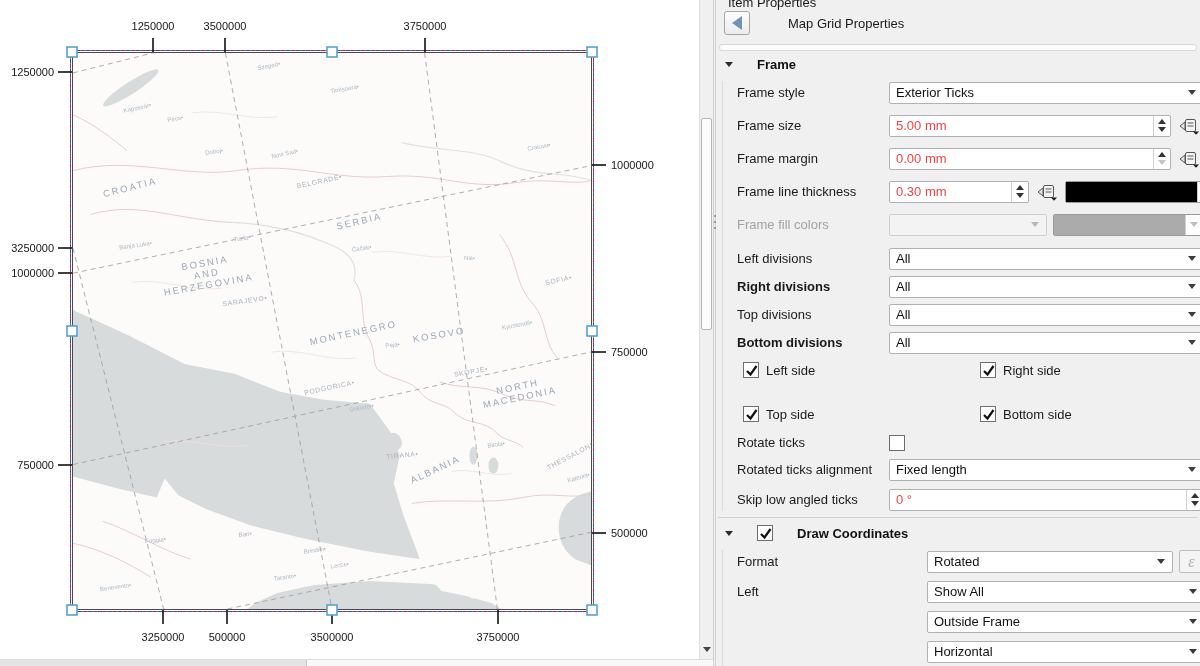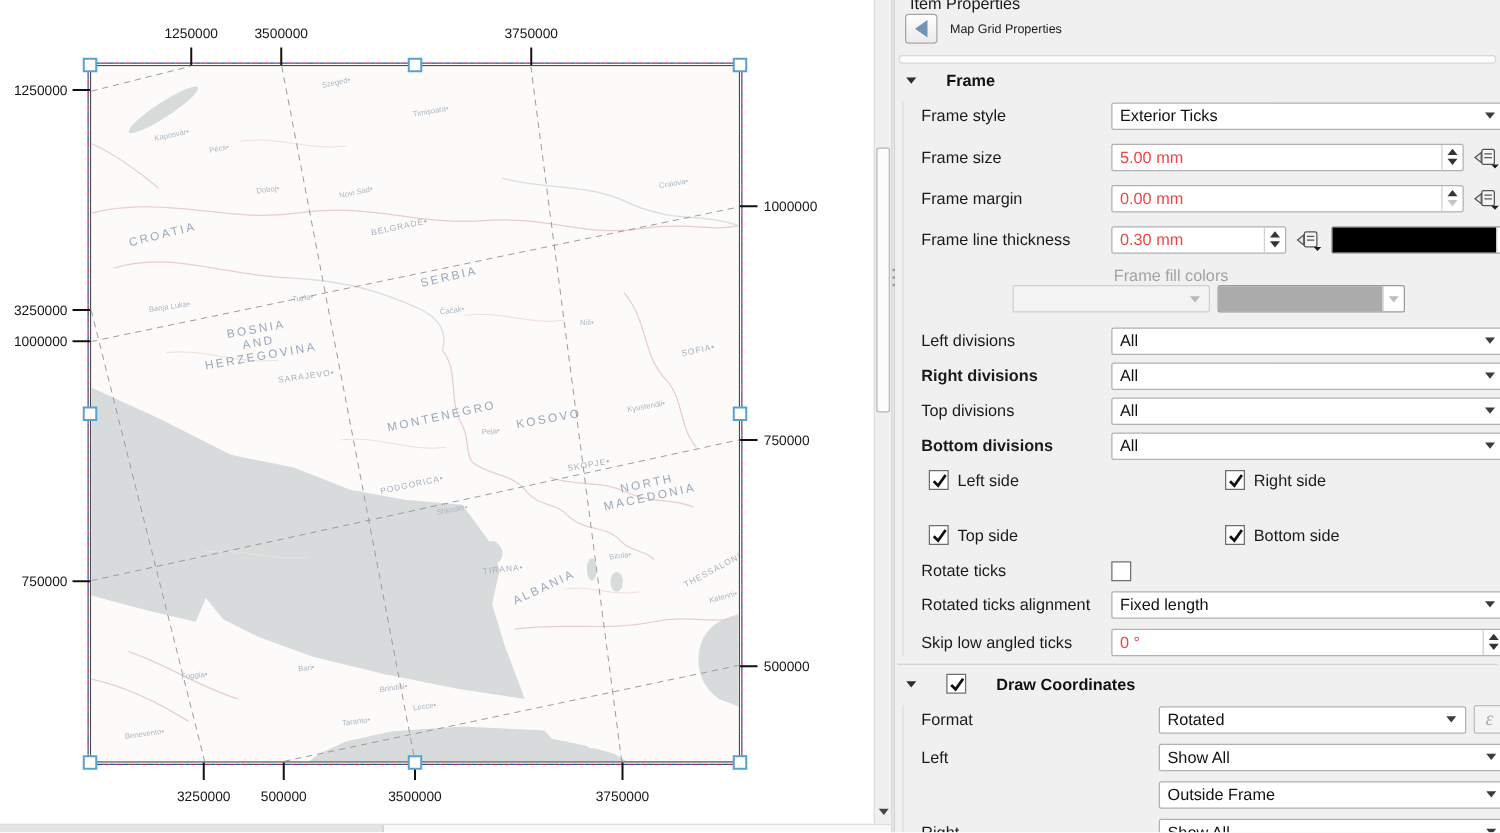--- a/index.html
+++ b/index.html
@@ -37,21 +37,21 @@
                     box-shadow:0 6px 0 #9a9a9a, 0 12px 0 #9a9a9a; }
 
   
   .panel { position:relative; width:484px; height:666px; background:#f0f0f0; overflow:hidden; }
   .panel-title { position:absolute; top:-5px; left:12px; font-size:13px; color:#1a1a1a; }
   .panel-toolbar { position:absolute; top:11px; left:8px; display:flex; align-items:center; gap:10px; }
   .back-btn { width:26px; height:24px; border:1px solid #a6a6a6; border-radius:3px;
               background:linear-gradient(#fdfdfd,#ececec); display:flex; align-items:center; justify-content:center; }
   .back-tri { width:0; height:0; border-top:7px solid transparent; border-bottom:7px solid transparent;
               border-right:10px solid #7193b5; }
-  .panel-subtitle { font-size:10px; color:#1a1a1a; }
+  .panel-subtitle { font-size:13px; color:#1a1a1a;margin-left:28px; }
   .scrollstrip { position:absolute; top:44px; left:3px; right:3px; height:7px;
                  background:#fcfcfc; border:1px solid #d8d8d8; border-radius:3px; }
   .panel-content { position:absolute; top:53px; left:0; right:0; bottom:0; overflow:hidden; }
 
   .group-header { display:flex; align-items:center; gap:24px; height:22px; padding-left:9px; margin-bottom:6px; }
   .group-header .g-arrow { width:0; height:0; border-left:4px solid transparent; border-right:4px solid transparent;
                            border-top:5px solid #2c2c2c; }
   .group-title { font-size:13px; font-weight:bold; color:#111; }
   .group-body { padding-left:14px; padding-right:3px; border-left:1px solid #dcdcdc; margin-left:6px; }
   .sep { height:1px; background:#d2d2d2; margin:6px 2px 4px 2px; }
@@ -346,21 +346,21 @@
                 </svg>
               </button>
               <div class="color-widget" style="width: 150px;">
                 <span class="swatch" style="background: rgb(0, 0, 0);"></span>
                 <span class="color-drop">
                   <span class="combo-arrow"></span>
                 </span>
               </div>
             </span>
           </div>
-          <div class="prop-row" style="margin-bottom: 25px; flex-direction: column;">
+          <div class="prop-row" style="margin-bottom: 11px;">
             <span class="row-label dis">Frame fill colors</span>
             <span class="controls">
               <div class="combo disabled" style="width: 158px;">
                 <span class="combo-text"></span>
                 <span class="combo-arrow"></span>
               </div>
               <div class="color-widget dis" style="width: 150px;">
                 <span class="swatch" style="background: rgb(171, 171, 171);"></span>
                 <span class="color-drop">
                   <span class="combo-arrow"></span>
@@ -501,20 +501,29 @@
           <div class="prop-row" style="margin-bottom: 7px;">
             <span class="row-label"></span>
             <span class="controls">
               <div class="combo" style="width: 278px;">
                 <span class="combo-text">Outside Frame</span>
                 <span class="combo-arrow"></span>
               </div>
             </span>
           </div>
           <div class="prop-row" style="margin-bottom: 7px;">
+            <span class="row-label"></span>
+            <span class="controls">
+              <div class="combo" style="width: 278px;">
+                <span class="combo-text">Horizontal</span>
+                <span class="combo-arrow"></span>
+              </div>
+            </span>
+          </div>
+          <div class="prop-row" style="margin-bottom: 7px;">
             <span class="row-label">Right</span>
             <span class="controls">
               <div class="combo" style="width: 278px;">
                 <span class="combo-text">Show All</span>
                 <span class="combo-arrow"></span>
               </div>
             </span>
           </div>
         </div>
     </div>

